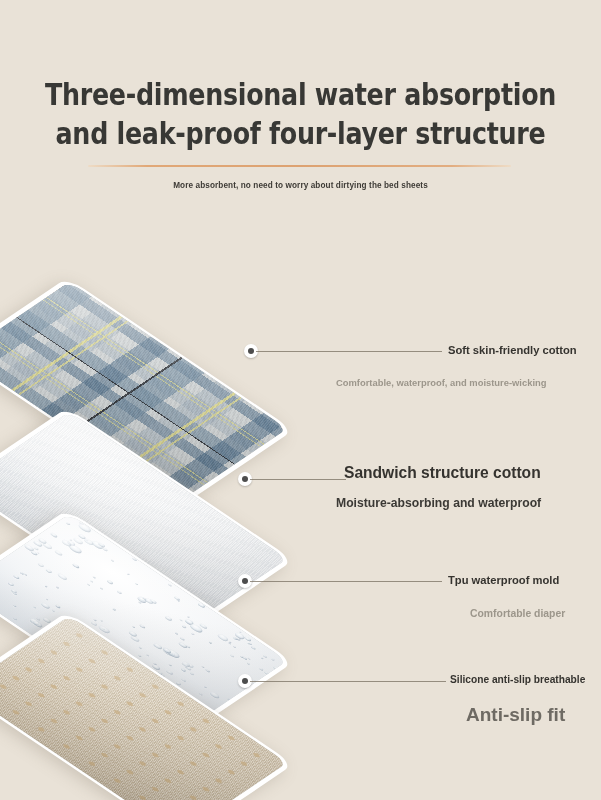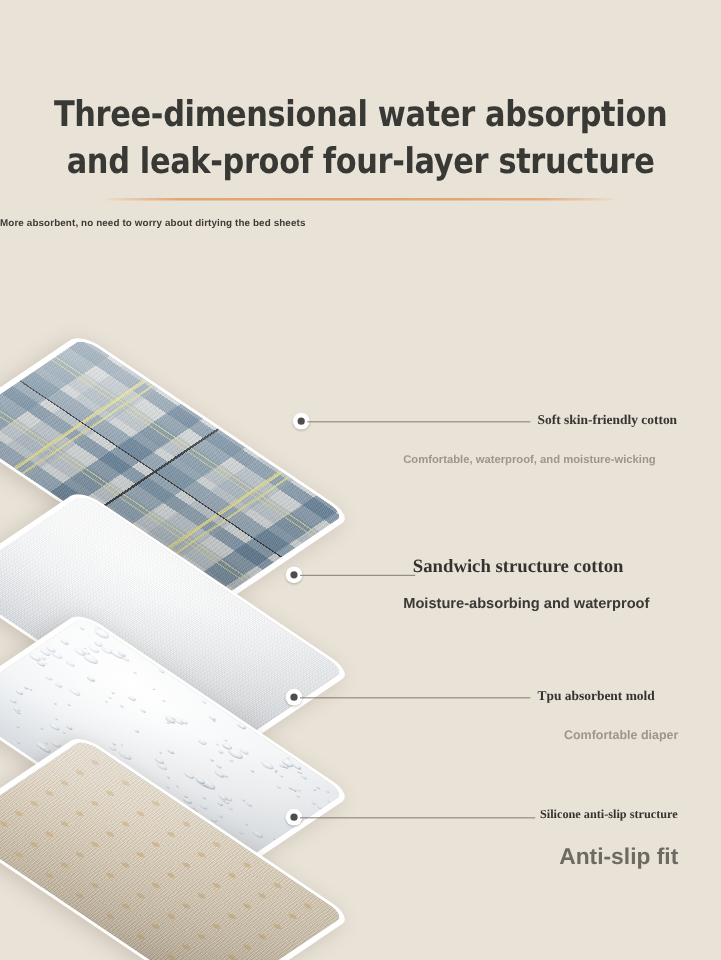--- a/index.html
+++ b/index.html
@@ -21,21 +21,21 @@
     font-family:"DejaVu Sans Condensed","Liberation Sans",sans-serif;
     transform:scaleX(0.955);transform-origin:center top;
     white-space:pre-line;
   }
   .divider{
     position:absolute;left:88px;top:165px;width:423px;height:1.6px;
     background:linear-gradient(90deg,#eedcc6 0%,#e1a877 14%,#dda271 50%,#e2ad80 86%,#eedcc6 100%);
     border-radius:2px;
   }
   .subtitle{
-    position:absolute;left:0;top:181px;width:601px;
+    position:absolute;left:0;top:181px;width:601px;text-align:center;
     color:#3e3b36;font-size:8.2px;font-weight:bold;letter-spacing:0.1px;
   }
 
   
   .stage{position:absolute;left:0;top:240px;width:601px;height:560px;}
 
   .layer{position:absolute;}
   .sheet{
     position:absolute;left:0;top:0;
     width:268px;height:268px;
@@ -155,21 +155,21 @@
     position:absolute;width:14px;height:14px;border-radius:50%;
     background:#ffffff;box-shadow:0 1px 2px rgba(0,0,0,0.22);
   }
   .dot-core{
     position:absolute;left:3.6px;top:3.6px;width:6.8px;height:6.8px;border-radius:50%;
     background:#4d4d4d;
   }
   .leader{position:absolute;height:1px;background:#7d7567;opacity:0.78;}
 
   .lbl-main{
-    position:absolute;white-space:nowrap;color:#35332f;font-weight:bold;font-family:Liberation Serif, serif;
+    position:absolute;white-space:nowrap;color:#35332f;font-weight:bold;
   }
   .lbl-sub{
     position:absolute;white-space:nowrap;font-weight:bold;
   }
 </style>
 </head>
 <body>
 
 <div id="page">
 
@@ -427,27 +427,27 @@
       <div class="leader" style="left:250px;top:238.5px;width:96px;"></div>
       <div class="lbl-main" style="left:344px;top:224px;font-size:15.6px;">Sandwich structure cotton</div>
       <div class="lbl-sub" style="left:336px;top:256px;font-size:12.2px;color:#3b3935;">Moisture-absorbing and waterproof</div>
     </div>
 
     <div class="callout">
       <div class="dot-ring" style="left:238px;top:334px;">
         <div class="dot-core"></div>
       </div>
       <div class="leader" style="left:250px;top:340.5px;width:192px;"></div>
-      <div class="lbl-main" style="left:448px;top:334px;font-size:11.2px;">Tpu absorbent mold</div>
+      <div class="lbl-main" style="left:448px;top:334px;font-size:11.2px;">Tpu waterproof mold</div>
       <div class="lbl-sub" style="left:470px;top:368px;font-size:10.4px;color:#9c968b;">Comfortable diaper</div>
     </div>
 
     <div class="callout">
       <div class="dot-ring" style="left:238px;top:434px;">
         <div class="dot-core"></div>
       </div>
       <div class="leader" style="left:250px;top:440.5px;width:196px;"></div>
-      <div class="lbl-main" style="left:450px;top:434px;font-size:10.2px;">Silicone anti-slip structure</div>
+      <div class="lbl-main" style="left:450px;top:434px;font-size:10.2px;">Silicone anti-slip breathable</div>
       <div class="lbl-sub" style="left:466px;top:464px;font-size:19px;color:#6e6a63;">Anti-slip fit</div>
     </div>
 
   </div>
 </div>
 
 </body></html>

